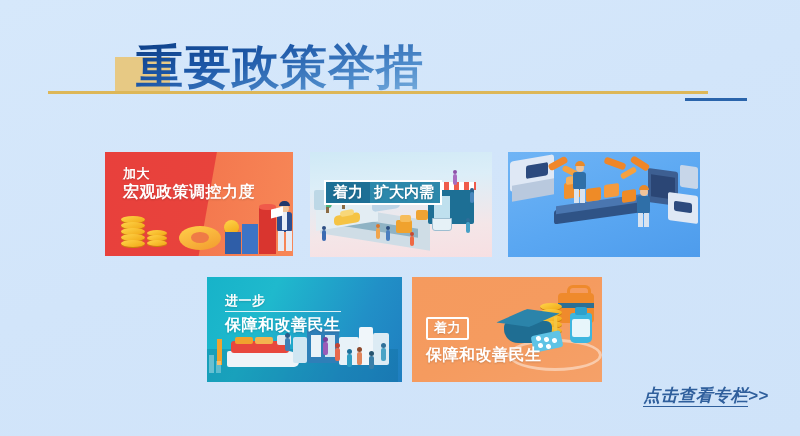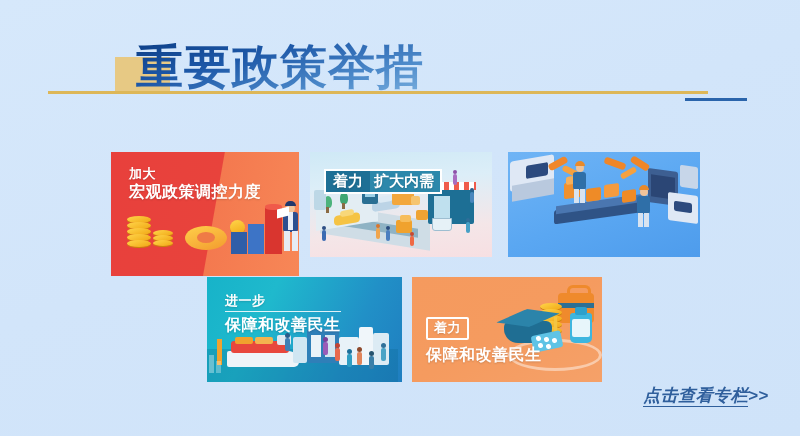--- a/index.html
+++ b/index.html
@@ -90,21 +90,21 @@
     height: 3px;
     background: #2a64ab;
   }
 
   
   .card {
     position: absolute;
     overflow: hidden;
     box-sizing: border-box;
   }
-  .card-1 { left: 105px; top: 152px; width: 188px; height: 124px; margin-left: 6px; }
+  .card-1 { left: 105px; top: 152px; width: 188px; height: 104px; }
   .card-2 { left: 310px; top: 152px; width: 182px; height: 105px; }
   .card-3 { left: 508px; top: 152px; width: 192px; height: 105px; }
   .card-4 { left: 207px; top: 277px; width: 195px; height: 105px; }
   .card-5 { left: 412px; top: 277px; width: 190px; height: 105px; }
 
   
   .card-1 .bg {
     position: absolute; inset: 0;
     background: linear-gradient(100deg, #e8403c 0%, #e8433c 54%, #f4794f 54.5%, #f78757 100%);
   }
@@ -138,21 +138,21 @@
     z-index: 6;
     color: #ffffff;
     font-weight: bold;
     white-space: nowrap;
     text-shadow: 0 1px 2px rgba(0,0,0,0.16);
   }
   .ct-small { font-size: 13px; line-height: 16px; letter-spacing: 0.5px; }
   .ct-big   { font-size: 16px; line-height: 20px; letter-spacing: 0.5px; }
 
   .c1-text { left: 18px; top: 14px; }
-  .c2-text { left: 14px; top: 17px; }
+  .c2-text { left: 14px; top: 28px; }
   .c3-text { left: 14px; top: 52px; }
   .c4-text { left: 18px; top: 16px; }
   .c5-text { left: 14px; top: 40px; }
 
   .boxed {
     display: inline-block;
     padding: 1px 6px 2px 6px;
     border: 2px solid #ffffff;
     border-radius: 2px;
     line-height: 16px;

